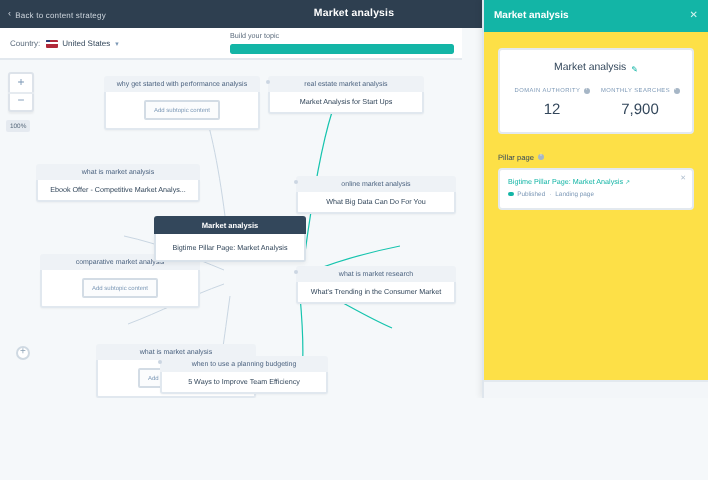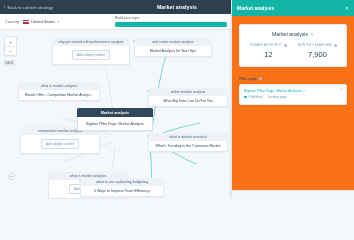--- a/index.html
+++ b/index.html
@@ -128,22 +128,22 @@
   }
   .central-body {
     background: #ffffff; border: .6px solid #d9e2ea; border-top: none;
     border-radius: 0 0 1.5px 1.5px; padding: 4.5px 3px;
     font-size: 3.6px; color: #33475b; text-align: center;
     box-shadow: 0 1px 2px rgba(0,0,0,.06);
   }
 
   
   .panel {
-    position: absolute; top: 0; right: 0; width: 123px; height: 199px;
-    background: #f97316; border-left: 1px solid #dfe6ed;
+    position: absolute; top: 0; right: 0; width: 113px; height: 199px;
+    background: #fde047; border-left: 1px solid #dfe6ed;
     box-shadow: -1px 0 3px rgba(0,0,0,.07);
   }
   .panel-header {
     height: 16px; background: #13b5a6; display: flex; align-items: center;
     padding: 0 5px; justify-content: space-between;
   }
   .panel-title { color: #ffffff; font-size: 5px; font-weight: bold; }
   .panel-close { color: #d6f4f0; font-size: 5px; line-height: 1; }
 
   .panel-card {

